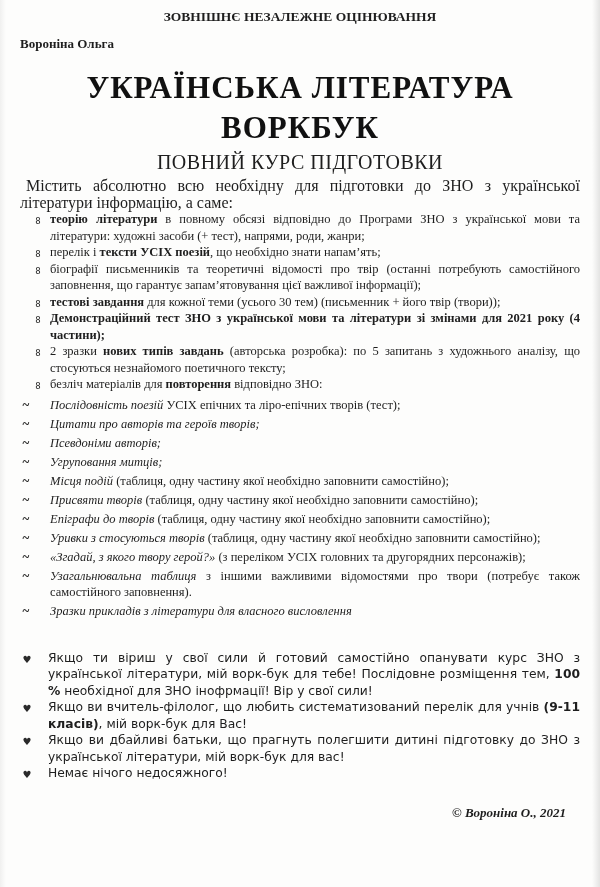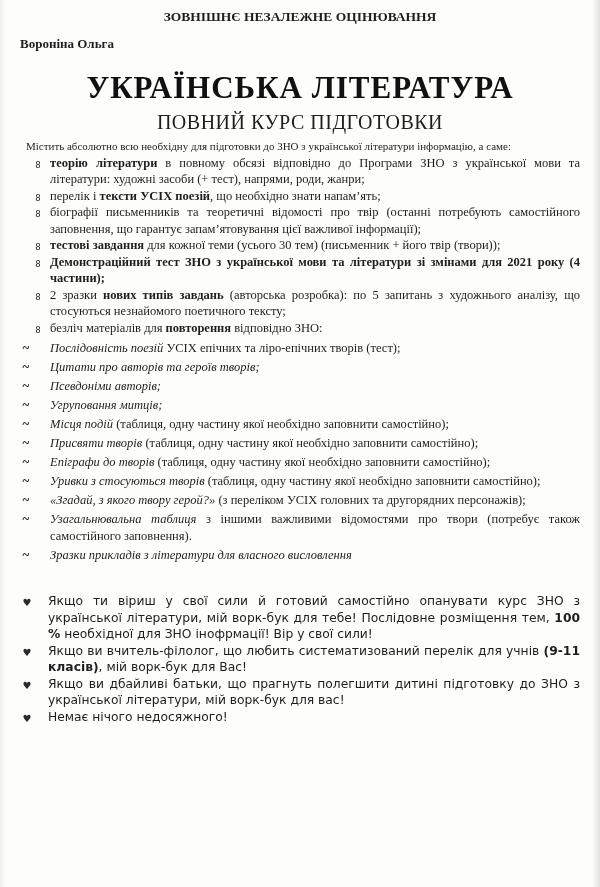--- a/index.html
+++ b/index.html
@@ -35,21 +35,21 @@
     text-align:center;font-weight:bold;font-size:31px;line-height:40px;
     letter-spacing:1px;margin:12px 0 0 0;color:#111;
   }
   .title.l2{margin:0;}
   .subtitle{
     text-align:center;font-weight:normal;font-size:20px;line-height:24px;margin:2px 0 0 0;
     letter-spacing:0.5px;
     font-family:Liberation Serif, serif;
   }
   .intro{
-    font-size:11px;line-height:16.5px;text-align:justify;text-indent:6px;margin:4px 0 0 0;
+    font-size:16px;line-height:16.5px;text-align:justify;text-indent:6px;margin:4px 0 0 0;
   }
   .list{margin:0;padding:0;}
   .li{
     position:relative;font-size:12.5px;line-height:16.5px;
   }
   .li .txt{display:block;text-align:justify;}
   .li .marker{position:absolute;display:inline-block;text-align:center;color:#2a2a2a;}
   
   .sq .li{padding-left:30px;}
   .sq .marker{left:12px;top:2px;width:12px;font-size:9px;font-family:"DejaVu Sans Mono",monospace;}
@@ -74,20 +74,21 @@
 <div class="scan-edge-left"></div>
 <div class="scan-edge-right"></div>
 
 <div class="page">
 
   <p class="hdr1">ЗОВНІШНЄ НЕЗАЛЕЖНЕ ОЦІНЮВАННЯ</p>
 
   <p class="author">Вороніна Ольга</p>
 
   <h1 class="title l1">УКРАЇНСЬКА ЛІТЕРАТУРА</h1>
+  <h1 class="title l2">ВОРКБУК</h1>
 
   <p class="subtitle">ПОВНИЙ КУРС ПІДГОТОВКИ</p>
 
   <p class="intro">Містить абсолютно всю необхідну для підготовки до ЗНО з української літератури інформацію, а саме:</p>
 
   <div class="list sq">
       <div class="li">
         <span class="marker">8</span>
         <span class="txt"><span class="b">теорію літератури</span><span> в повному обсязі відповідно до Програми ЗНО з української мови та літератури: художні засоби (+ тест), напрями, роди, жанри;</span></span>
       </div>
@@ -176,14 +177,15 @@
       <div class="li">
         <span class="marker">♥</span>
         <span class="txt"><span>Якщо ви дбайливі батьки, що прагнуть полегшити дитині підготовку до ЗНО з української літератури, мій ворк-бук для вас!</span></span>
       </div>
       <div class="li">
         <span class="marker">♥</span>
         <span class="txt"><span>Немає нічого недосяжного!</span></span>
       </div>
     </div>
 
+  <p class="footer">© Вороніна О., 2021</p>
 
 </div>
 
 </body></html>

